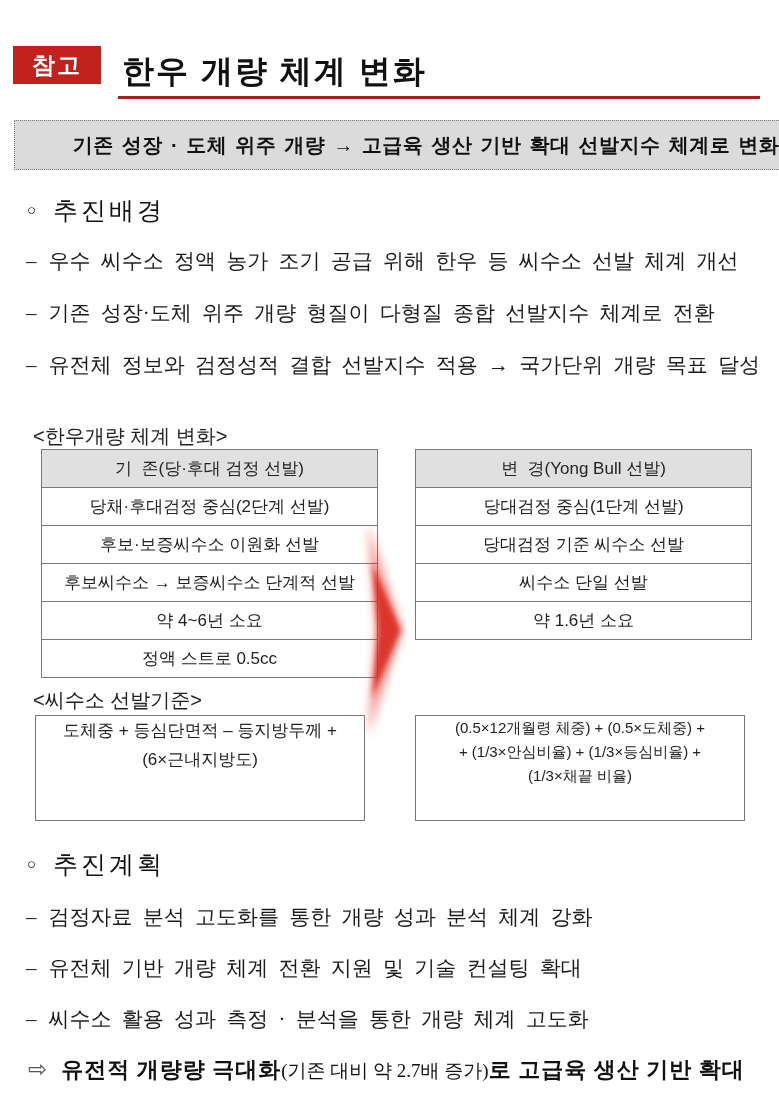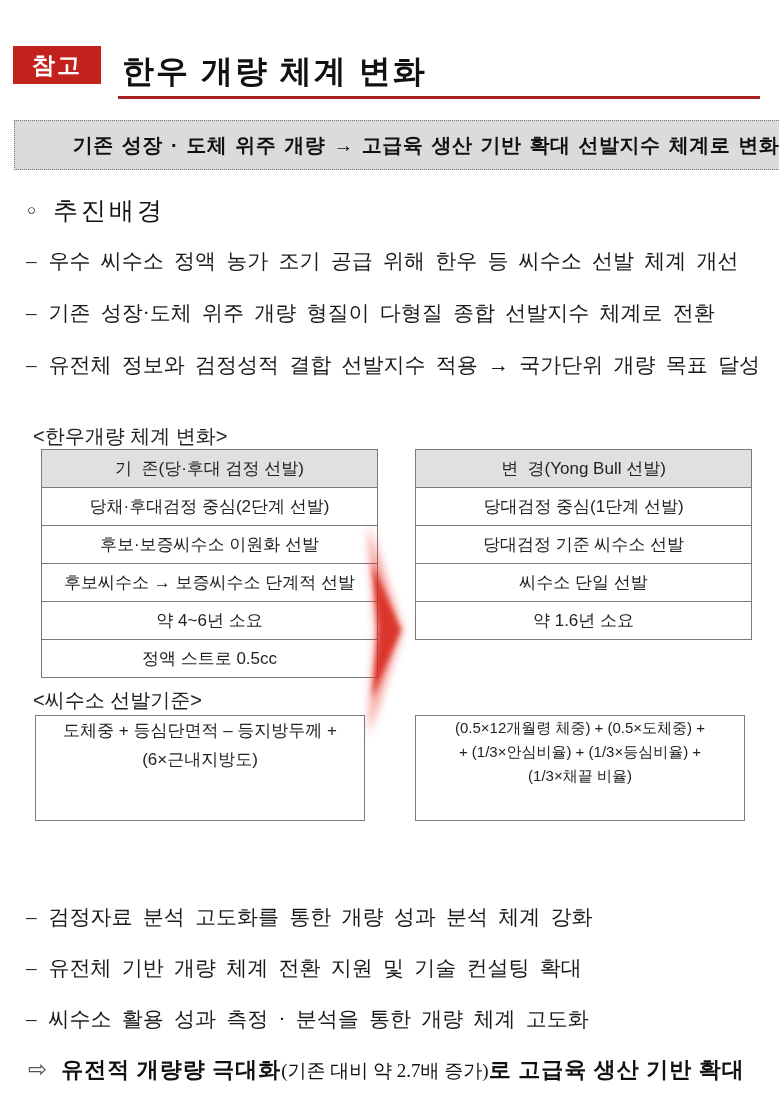--- a/index.html
+++ b/index.html
@@ -171,20 +171,23 @@
     <div class="fline">도체중 + 등심단면적 – 등지방두께 +</div>
     <div class="fline">(6×근내지방도)</div>
   </div>
 
   <div class="fbox fbox-new">
     <div class="fline">(0.5×12개월령 체중) + (0.5×도체중) +</div>
     <div class="fline">+ (1/3×안심비율) + (1/3×등심비율) +</div>
     <div class="fline">(1/3×채끝 비율)</div>
   </div>
 
+  <div class="sec-heading sec2-heading serif">
+    <span class="circle">○</span><span class="sec-title">추진계획</span>
+  </div>
   <div class="bullets bullets2 serif">
     <div class="bullet">
       <span class="dash">–</span>
       <span>검정자료 분석 고도화를 통한 개량 성과 분석 체계 강화</span>
     </div>
     <div class="bullet">
       <span class="dash">–</span>
       <span>유전체 기반 개량 체계 전환 지원 및 기술 컨설팅 확대</span>
     </div>
     <div class="bullet">

